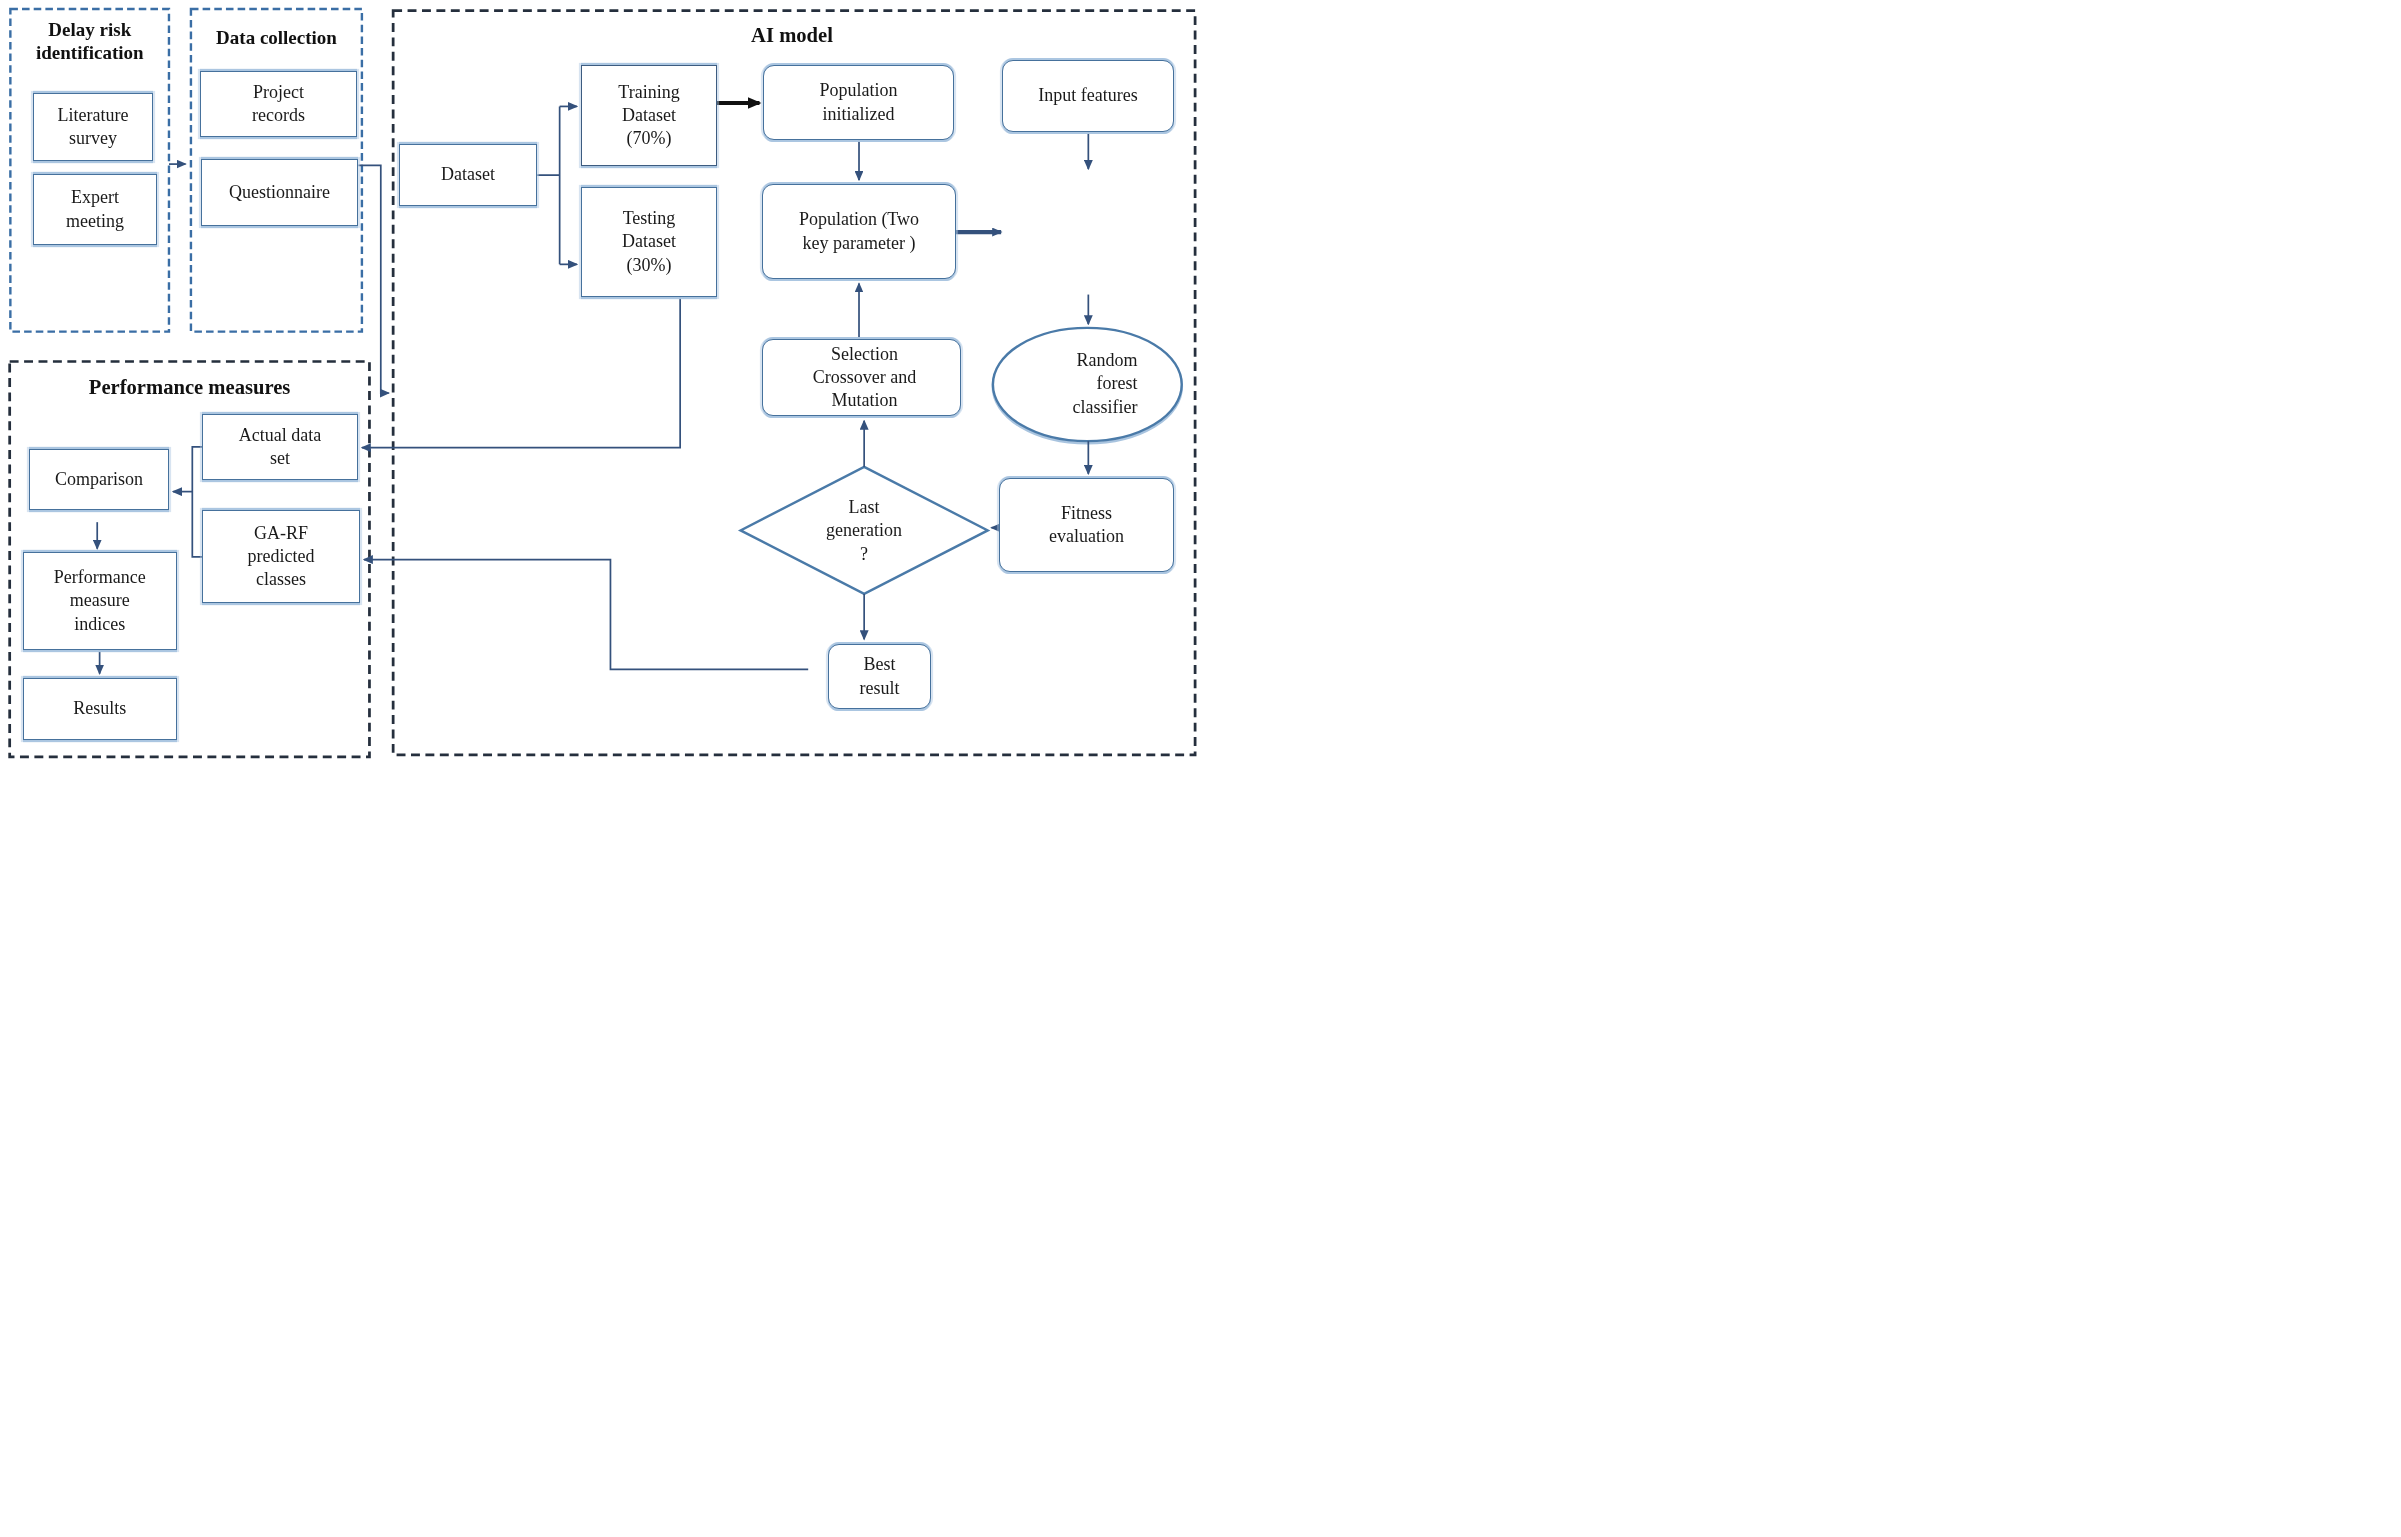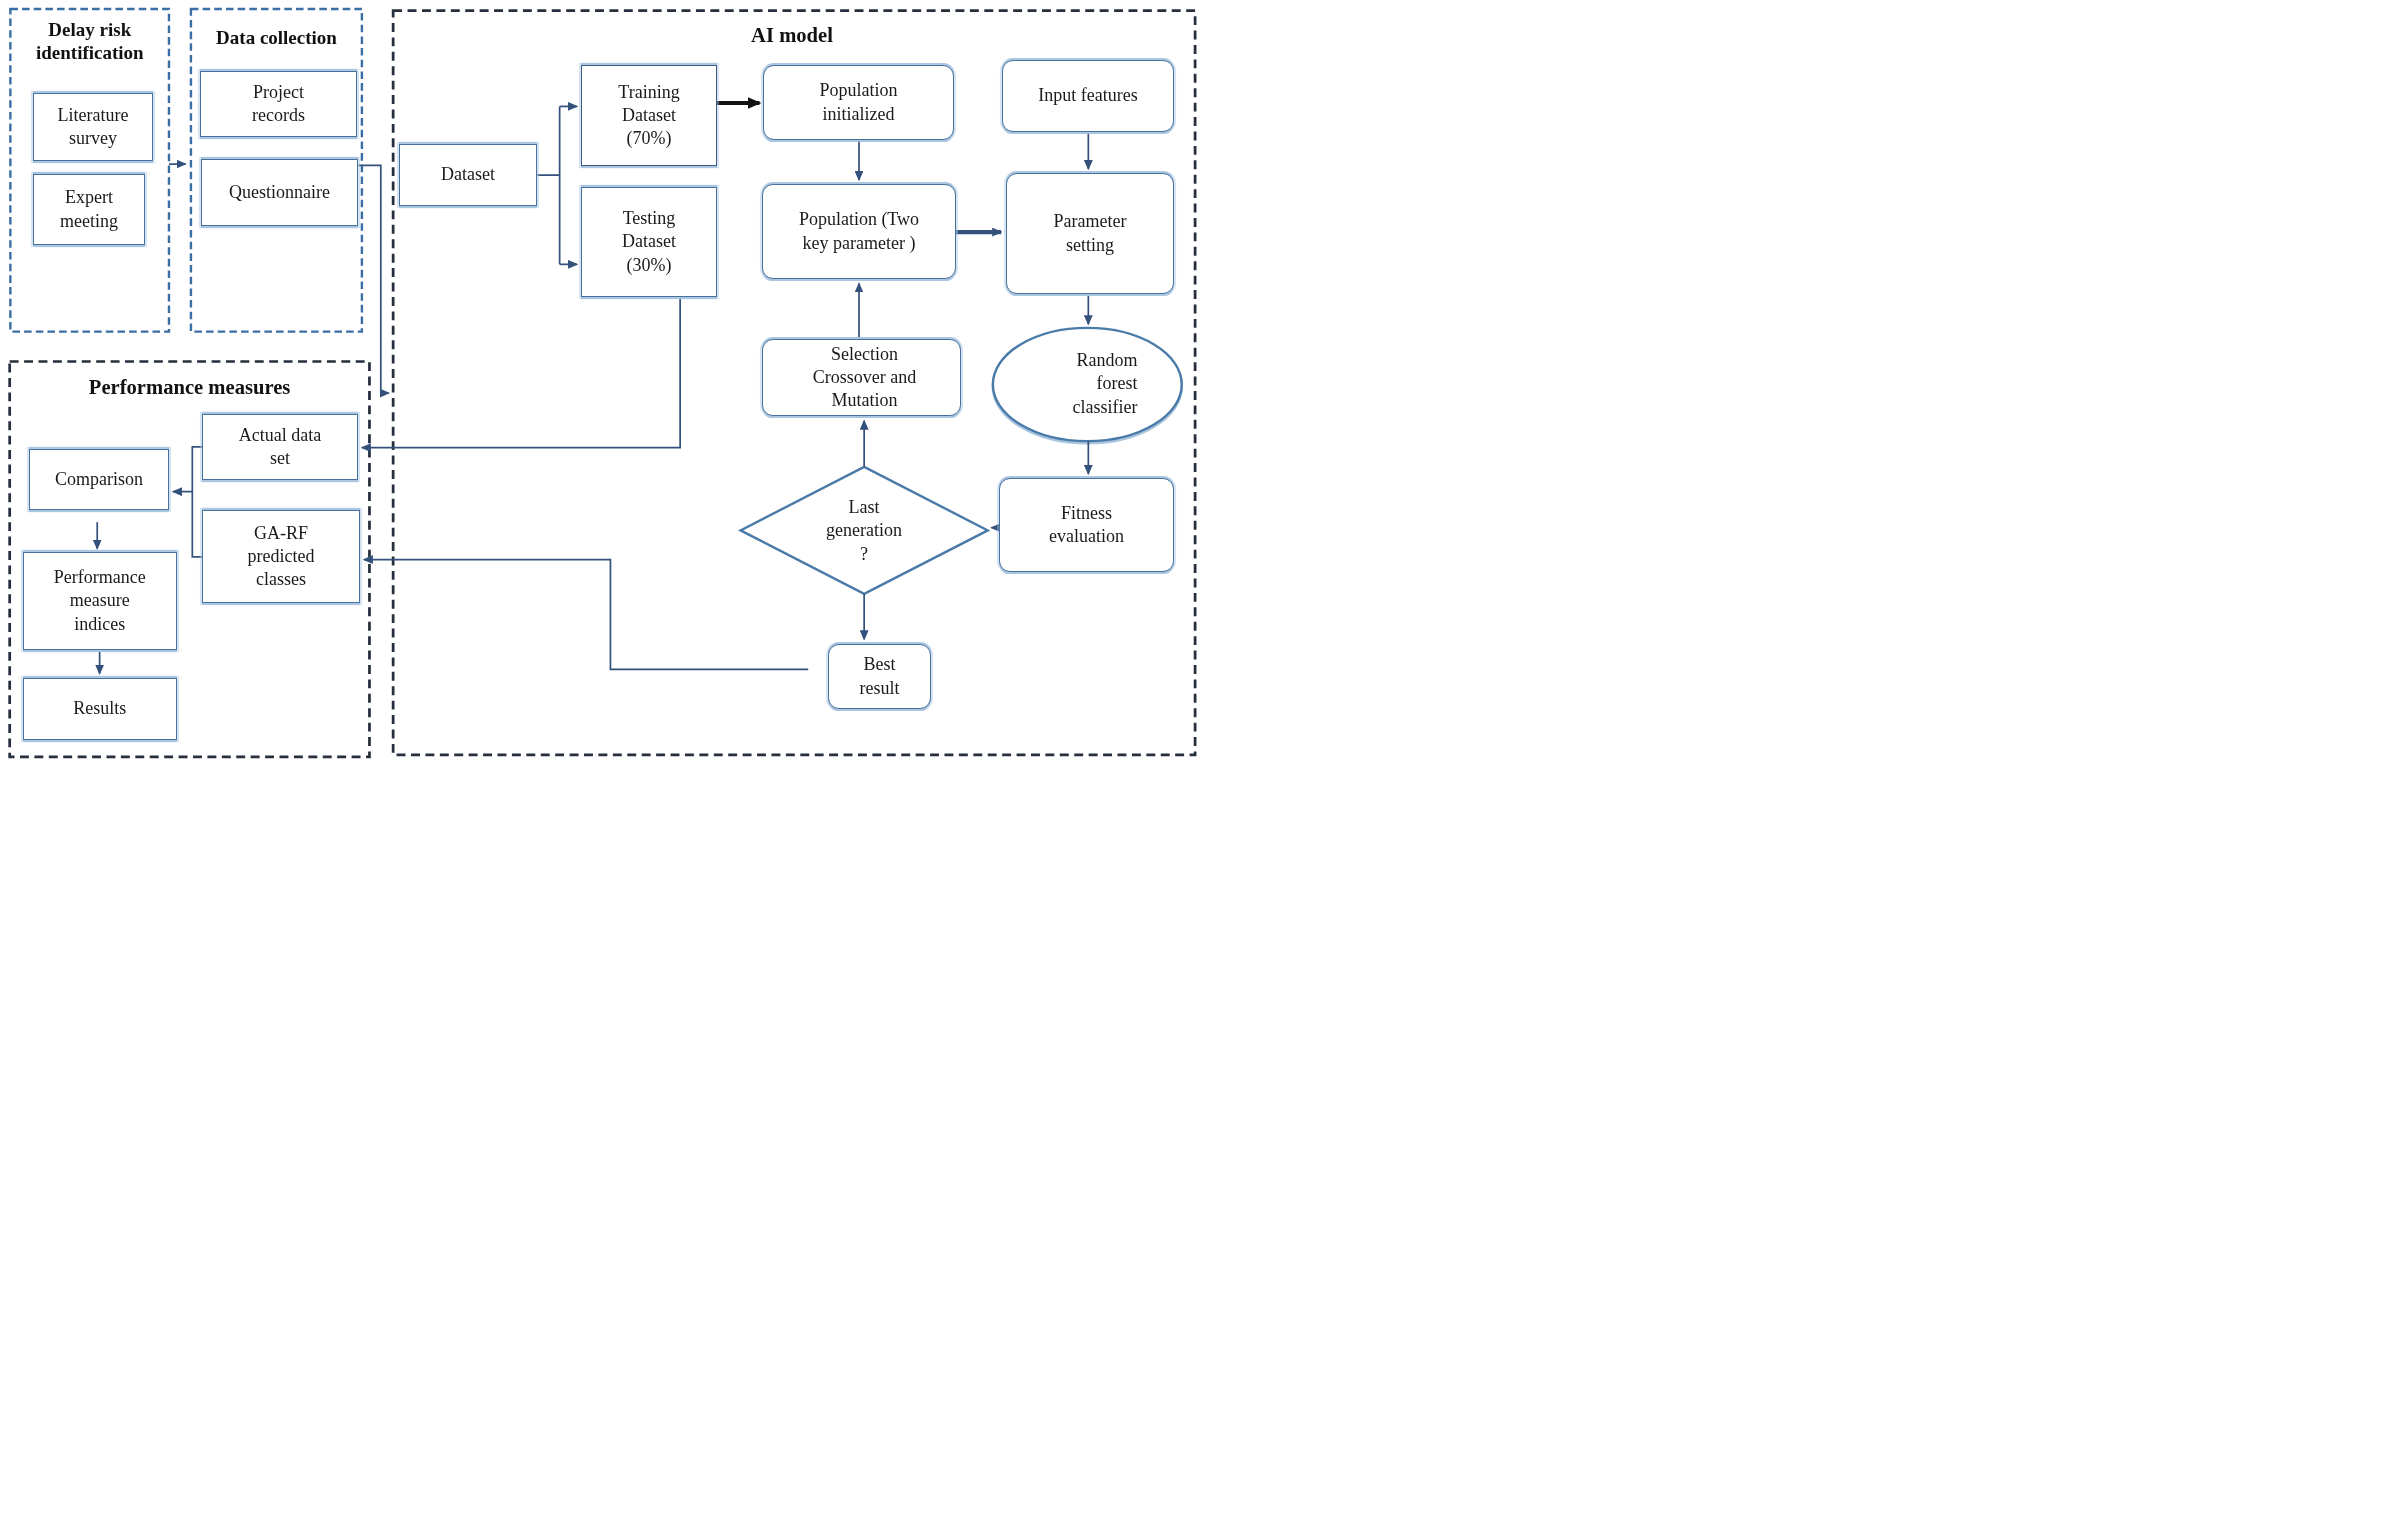--- a/index.html
+++ b/index.html
@@ -107,21 +107,21 @@
   </svg>
 
   <div class="sec-title" style="left:10.3px;top:18px;width:159px;font-size:19px;">Delay risk
 identification</div>
   <div class="sec-title" style="left:191px;top:26px;width:171px;font-size:19px;">Data collection</div>
   <div class="sec-title" style="left:689px;top:23px;width:206px;font-size:20.6px;">AI model</div>
   <div class="sec-title" style="left:9.6px;top:375px;width:360px;font-size:20.6px;">Performance measures</div>
 
   <div class="node" style="left:33px;top:93px;width:120px;height:68px;">Literature
 survey</div>
-  <div class="node" style="left:33px;top:174px;width:112px;height:71px;font-family:Liberation Serif, serif;">Expert
+  <div class="node" style="left:33px;top:174px;width:124px;height:71px;font-family:Liberation Serif, serif;">Expert
 meeting</div>
   <div class="node" style="left:200px;top:71px;width:157px;height:66px;">Project
 records</div>
   <div class="node" style="left:201px;top:159px;width:157px;height:67px;">Questionnaire</div>
   <div class="node" style="left:399px;top:144px;width:138px;height:62px;">Dataset</div>
   <div class="node dark" style="left:581px;top:65px;width:136px;height:101px;">Training
 Dataset
 (70%)</div>
   <div class="node" style="left:581px;top:187px;width:136px;height:110px;">Testing
 Dataset
@@ -135,22 +135,20 @@
   <div class="node" style="left:22.7px;top:552px;width:154px;height:98px;">Performance
 measure
 indices</div>
   <div class="node" style="left:22.7px;top:678px;width:154px;height:62px;">Results</div>
 
   <div class="node round" style="left:763px;top:65px;width:191px;height:75px;">Population
 initialized</div>
   <div class="node round" style="left:1002px;top:60px;width:172px;height:72px;">Input features</div>
   <div class="node round" style="left:762px;top:184px;width:194px;height:95px;">Population (Two
 key parameter )</div>
-  <div class="node round" style="left:1006px;top:173px;width:168px;height:121px;">Parameter
-setting</div>
   <div class="node round" style="left:762px;top:339px;width:199px;height:77px;padding-left:6px;">Selection
 Crossover and
 Mutation</div>
   <div class="node round" style="left:999px;top:478px;width:175px;height:94px;">Fitness
 evaluation</div>
   <div class="node round" style="left:808px;top:644px;width:103px;height:65px;margin-left:20px;">Best
 result</div>
 
   <div class="shape-label" style="left:1036px;top:334px;width:138px;height:100px;text-align:right;">Random
 forest

